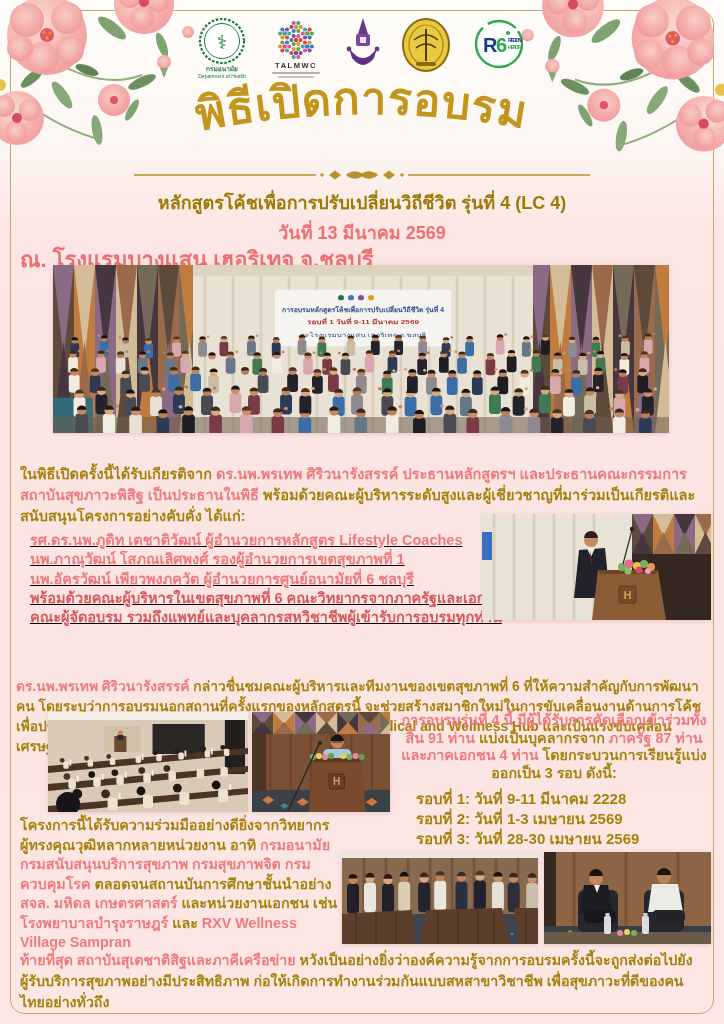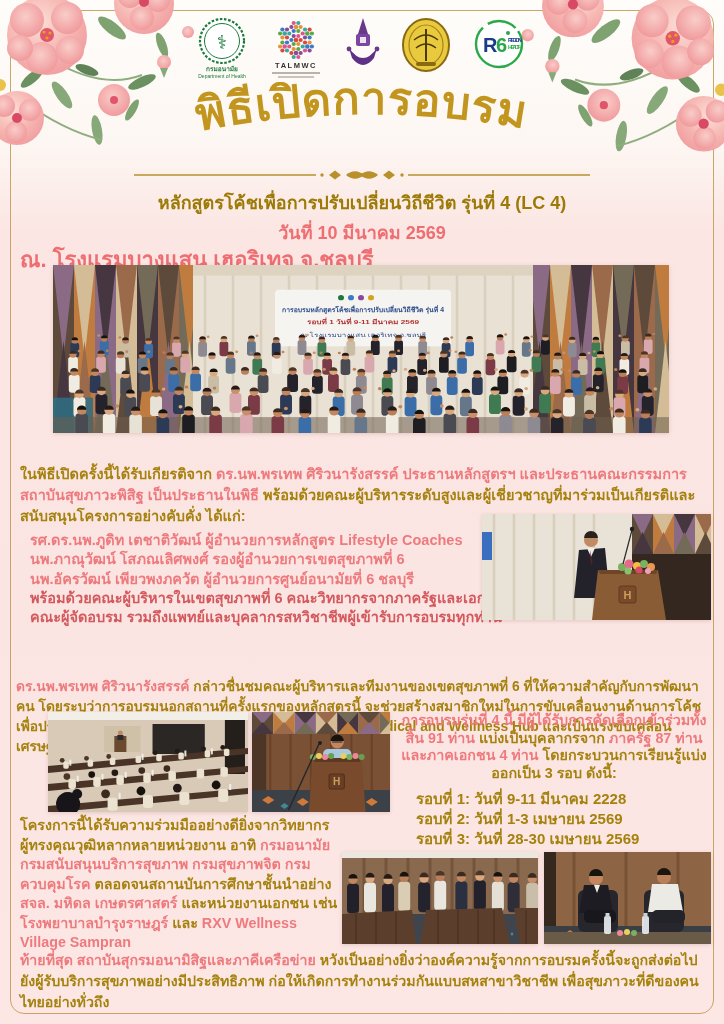--- a/index.html
+++ b/index.html
@@ -26,21 +26,21 @@
   .photo svg{display:block;width:100%;height:100%;}
   .ph-group{left:53px;top:265px;width:616px;height:168px;}
   .ph-speaker{left:482px;top:514px;width:229px;height:106px;}
   .ph-audience{left:48px;top:712px;width:200px;height:100px;}
   .ph-podium2{left:252px;top:712px;width:138px;height:100px;}
   .ph-standing{left:342px;top:852px;width:196px;height:92px;}
   .ph-seated{left:544px;top:852px;width:167px;height:92px;}
   p{margin:0;}
   .para{position:absolute;text-align:left;font-weight:700;overflow-wrap:anywhere;}
   .p1{top:464px;left:20px;width:684px;font-size:14.5px;line-height:21px;}
-  .guests{position:absolute;top:531px;left:30px;width:445px;font-size:14.5px;line-height:19.3px;font-weight:700;white-space:nowrap;}
+  .guests{position:absolute;top:531px;left:30px;width:445px;font-size:14.5px;line-height:19.3px;font-weight:700;white-space:nowrap;text-decoration:underline;}
   .p2{top:629px;left:16px;width:692px;font-size:13.8px;line-height:20px;margin-top:48px;}
   .infobox{position:absolute;top:712px;left:396px;width:316px;font-weight:700;}
   .infobox .txt{text-align:center;font-size:14.3px;line-height:17.5px;overflow-wrap:anywhere;}
   .rounds{margin-top:7px;padding-left:20px;text-align:left;font-size:15px;line-height:20px;color:#a5820e;}
   .collab{top:816px;left:20px;width:320px;font-size:14.3px;line-height:19.5px;}
   .closing{top:950px;left:20px;width:684px;font-size:14.2px;line-height:21px;}
   .tg{color:#a5820e;}
   .tp{color:#ee7a7e;}
   .td{color:#d4595e;}
   .lg-cap{font-family:"Liberation Sans","DejaVu Sans",sans-serif;}
@@ -216,21 +216,21 @@
         <circle cx="190" cy="8" r="1.7" stroke="none"></circle>
           <circle cx="270" cy="8" r="1.7" stroke="none"></circle>
         <polygon points="197,8 203,3.5 209,8 203,12.5" stroke="none"></polygon>
         <polygon points="251,8 257,3.5 263,8 257,12.5" stroke="none"></polygon>
         <path d="M214 8 q9 -7.5 18 0 q-9 7.5 -18 0 Z" stroke="none"></path>
         <path d="M228 8 q9 -7.5 18 0 q-9 7.5 -18 0 Z" stroke="none"></path>
       </g>
     </svg>
 
     <div class="subtitle">หลักสูตรโค้ชเพื่อการปรับเปลี่ยนวิถีชีวิต รุ่นที่ 4 (LC 4)</div>
-    <div class="date-line">วันที่ 10 มีนาคม 2569</div>
+    <div class="date-line">วันที่ 13 มีนาคม 2569</div>
     <div class="venue-line">ณ. โรงแรมบางแสน เฮอริเทจ จ.ชลบุรี</div>
 
     <div class="photo ph-group">
       <svg viewBox="0 0 616 190" preserveAspectRatio="none">
         <rect width="616" height="190" fill="#b9a58c"></rect>
         <g id="gpWallL">
             <rect x="0" y="0" width="21" height="190" fill="#5d4a3b"></rect>
             <polygon points="0,0 21,0 10.5,105" fill="#8a6a85"></polygon>
             <polygon points="0,190 21,190 10.5,86" fill="#46363f"></polygon>
             <rect x="21" y="0" width="21" height="190" fill="#c07c3e"></rect>
@@ -703,21 +703,21 @@
             <path d="M 587.7 168.0 a 4.7 4.7 0 0 1 9.4 0" fill="#3a2a20"></path>
             <circle cx="584.4" cy="163.8" r="2.0" fill="#d9a87f"></circle>
           </g>
       </svg>
     </div>
 
     <p class="para p1"><span class="tg">ในพิธีเปิดครั้งนี้ได้รับเกียรติจาก </span><span class="tp">ดร.นพ.พรเทพ ศิริวนารังสรรค์ ประธานหลักสูตรฯ และประธานคณะกรรมการสถาบันสุขภาวะพิสิฐ เป็นประธานในพิธี </span><span class="tg">พร้อมด้วยคณะผู้บริหารระดับสูงและผู้เชี่ยวชาญที่มาร่วมเป็นเกียรติและสนับสนุนโครงการอย่างคับคั่ง ได้แก่:</span></p>
 
     <div class="guests">
       <div class="tp">รศ.ดร.นพ.ภูดิท เตชาติวัฒน์ ผู้อำนวยการหลักสูตร Lifestyle Coaches</div>
-      <div class="tp">นพ.ภาณุวัฒน์ โสภณเลิศพงศ์ รองผู้อำนวยการเขตสุขภาพที่ 6</div>
+      <div class="tp">นพ.ภาณุวัฒน์ โสภณเลิศพงศ์ รองผู้อำนวยการเขตสุขภาพที่ 1</div>
       <div class="tp">นพ.อัครวัฒน์ เพียวพงภควัต ผู้อำนวยการศูนย์อนามัยที่ 6 ชลบุรี</div>
       <div class="td">พร้อมด้วยคณะผู้บริหารในเขตสุขภาพที่ 6 คณะวิทยากรจากภาครัฐและเอกชน</div>
       <div class="td">คณะผู้จัดอบรม รวมถึงแพทย์และบุคลากรสหวิชาชีพผู้เข้ารับการอบรมทุกท่าน</div>
     </div>
 
     <div class="photo ph-speaker">
       <svg viewBox="0 0 229 106" preserveAspectRatio="none">
         <rect width="229" height="106" fill="#e9e2d6"></rect>
         <path d="M12 0 V106 M32 0 V106 M52 0 V106 M72 0 V106 M92 0 V106 M112 0 V106" stroke="#d8cfbc" stroke-width="2.5"></path>
         <g id="spWall">
@@ -970,16 +970,16 @@
         <circle cx="76" cy="81" r="3" fill="#e88a9a"></circle>
           <circle cx="83" cy="80" r="3" fill="#e8d060"></circle>
           <circle cx="90" cy="81" r="3" fill="#7ab060"></circle>
         <rect x="60" y="64" width="7" height="18" rx="2" fill="#e8ecf0" opacity="0.92"></rect>
         <rect x="61.5" y="61" width="4" height="4" fill="#c8d4dc"></rect>
         <rect x="98" y="64" width="7" height="18" rx="2" fill="#e8ecf0" opacity="0.92"></rect>
         <rect x="99.5" y="61" width="4" height="4" fill="#c8d4dc"></rect>
       </svg>
     </div>
 
-    <p class="para closing"><span class="tp">ท้ายที่สุด สถาบันสุกรมอนามิสิฐและภาคีเครือข่าย </span><span class="tg">หวังเป็นอย่างยิ่งว่าองค์ความรู้จากการอบรมครั้งนี้จะถูกส่งต่อไปยังผู้รับบริการสุขภาพอย่างมีประสิทธิภาพ ก่อให้เกิดการทำงานร่วมกันแบบสหสาขาวิชาชีพ เพื่อสุขภาวะที่ดีของคนไทยอย่างทั่วถึง</span></p>
+    <p class="para closing"><span class="tp">ท้ายที่สุด สถาบันสุเตชาติสิฐและภาคีเครือข่าย </span><span class="tg">หวังเป็นอย่างยิ่งว่าองค์ความรู้จากการอบรมครั้งนี้จะถูกส่งต่อไปยังผู้รับบริการสุขภาพอย่างมีประสิทธิภาพ ก่อให้เกิดการทำงานร่วมกันแบบสหสาขาวิชาชีพ เพื่อสุขภาวะที่ดีของคนไทยอย่างทั่วถึง</span></p>
 
   </div>
 </div>
 
 </body></html>

